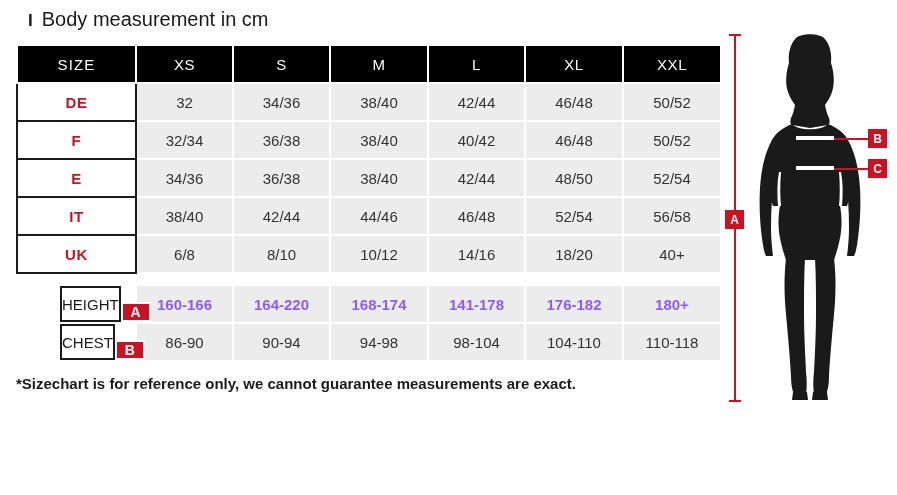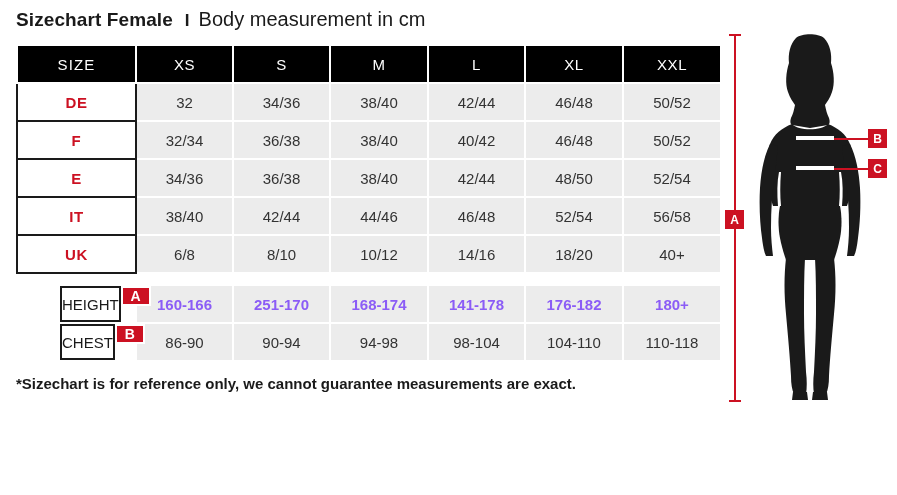--- a/index.html
+++ b/index.html
@@ -89,21 +89,21 @@
     background: #ececec;
     color: #333333;
     font-size: 15px;
   }
   .data-cell.strong {
     font-weight: bold;
     color: #8b5cf6;
   }
   .meas-wrap {
     display: flex;
-    align-items: flex-start;
+    align-items: flex-end;
     margin-left: 43px;
   }
   .meas-badge {
     width: 26px;
     min-width: 26px;
     background: #cc1122;
     color: #ffffff;
     font-weight: bold;
     font-size: 14px;
     display: flex;
@@ -204,21 +204,20 @@
     position: absolute;
     background: #ffffff;
   }
   .band-chest { left: 74px; top: 106px; width: 38px; height: 4px; }
   .band-waist { left: 74px; top: 136px; width: 38px; height: 4px; }
 </style>
 </head>
 <body>
 
 <div class="header">
-  <span class="title">Sizechart Female</span>
   <span class="sep">I</span>
   <span class="subtitle">Body measurement in cm</span>
 </div>
 
 <div class="table-wrap">
   <table class="sizechart">
     <colgroup>
       <col style="width:119px">
       <col style="width:97px">
       <col style="width:97px">
@@ -295,21 +294,21 @@
         </tr>
 
       <tr>
         <td class="meas-cell">
           <div class="meas-wrap">
             <div class="meas-name">HEIGHT</div>
             <div class="meas-badge">A</div>
           </div>
         </td>
         <td class="data-cell strong">160-166</td>
-        <td class="data-cell strong">251-170</td>
+        <td class="data-cell strong">164-220</td>
         <td class="data-cell strong">168-174</td>
         <td class="data-cell strong">141-178</td>
         <td class="data-cell strong">176-182</td>
         <td class="data-cell strong">180+</td>
       </tr>
 
       <tr>
         <td class="meas-cell">
           <div class="meas-wrap">
             <div class="meas-name">CHEST</div>

